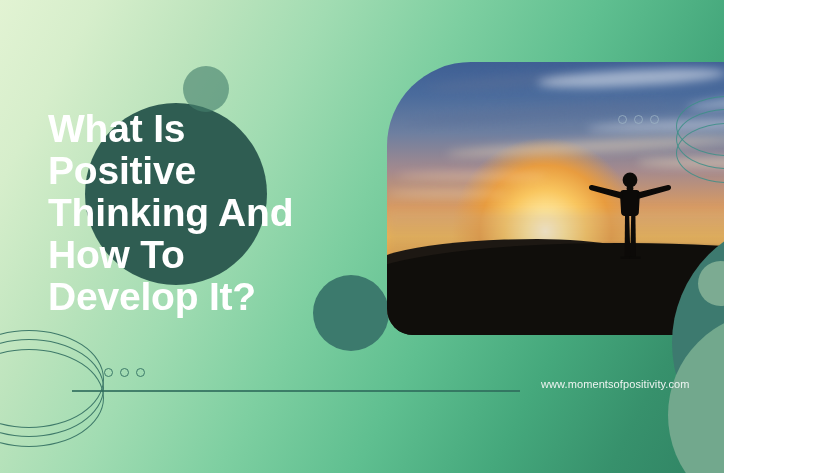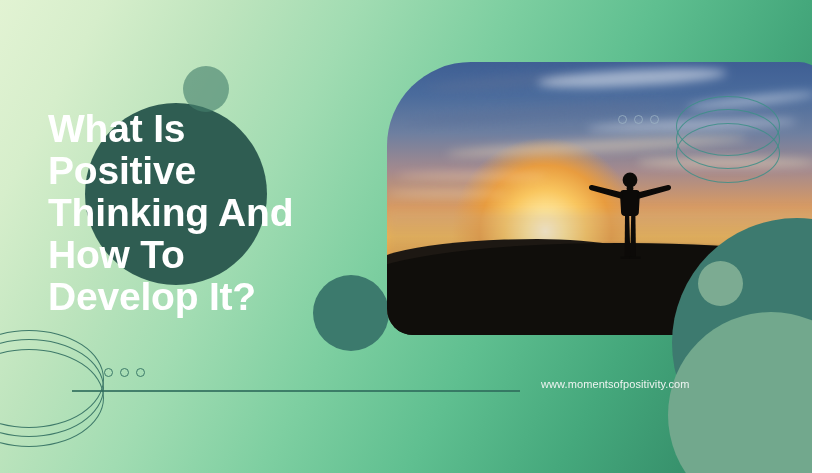--- a/index.html
+++ b/index.html
@@ -4,21 +4,21 @@
 <style>
   * { margin:0; padding:0; box-sizing:border-box; }
   html,body { width:840px; height:473px; }
   body {
     font-family:"Liberation Sans", sans-serif;
     overflow:hidden;
     background:#ffffff;
   }
   #canvas {
     position:relative;
-    width:812px;
+    width:724px;
     height:473px;
     overflow:hidden;
     background:
       linear-gradient(118deg,
         #e2f3d3 0%,
         #d6eecb 10%,
         #bde4bd 22%,
         #a1dcb2 34%,
         #7ecfa1 48%,
         #5fbf90 62%,

